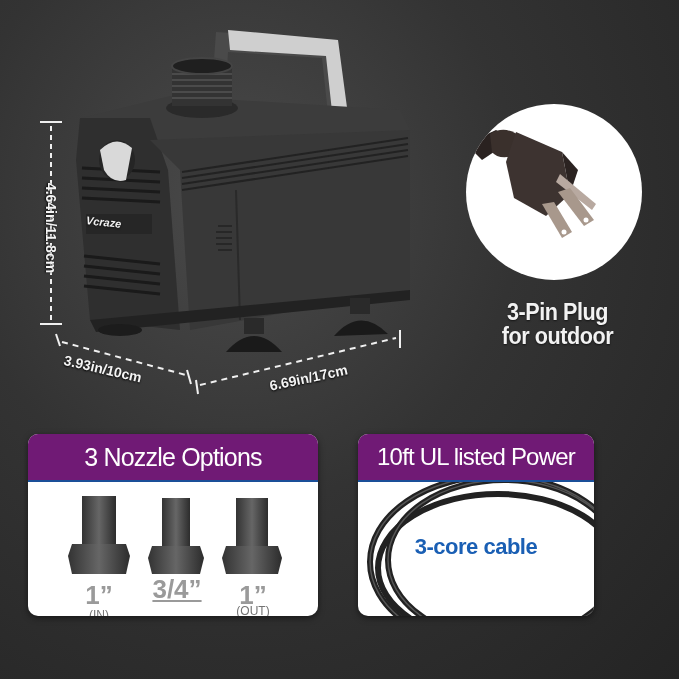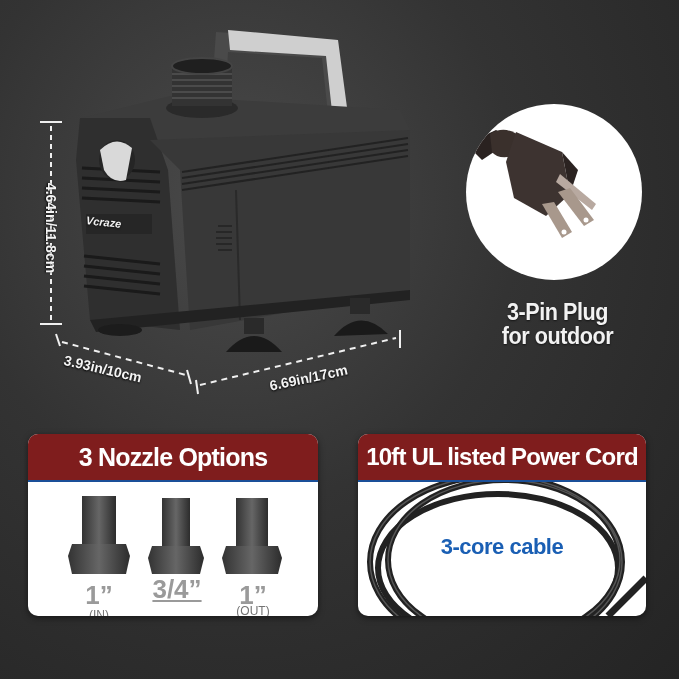--- a/index.html
+++ b/index.html
@@ -24,26 +24,26 @@
     position: absolute; left: 490px; top: 300px; width: 150px;
     font-size: 24px; line-height: 24px; letter-spacing: -0.5px; text-align: center;
     transform: scaleX(0.9); transform-origin: left top;
   }
   
   .panel {
     position: absolute; top: 434px; height: 182px; border-radius: 10px;
     background: #fff; overflow: hidden; box-shadow: 0 2px 6px rgba(0,0,0,0.5);
   }
   .panel-header {
-    height: 46px; background: #7f1d1d; color: #fff; font-weight: bold;
+    height: 46px; background: #701a75; color: #fff; font-weight: normal;
     font-size: 25px; line-height: 46px; text-align: center; letter-spacing: -0.8px;
     border-bottom: 2px solid #1a4f98;
   }
   .panel-left { left: 28px; width: 290px; }
-  .panel-right { left: 358px; width: 288px; }
+  .panel-right { left: 358px; width: 236px; }
   .nozzle-row { position: absolute; top: 58px; left: 0; right: 0; height: 120px; }
   .nozzle-size {
     position: absolute; top: 90px; width: 70px; text-align: center;
     font-size: 26px; font-weight: bold; color: #9a9a9a; line-height: 26px;
   }
   .nozzle-sub {
     position: absolute; top: 116px; width: 70px; text-align: center;
     font-size: 12px; color: #737373;
   }
   .cable-label {

